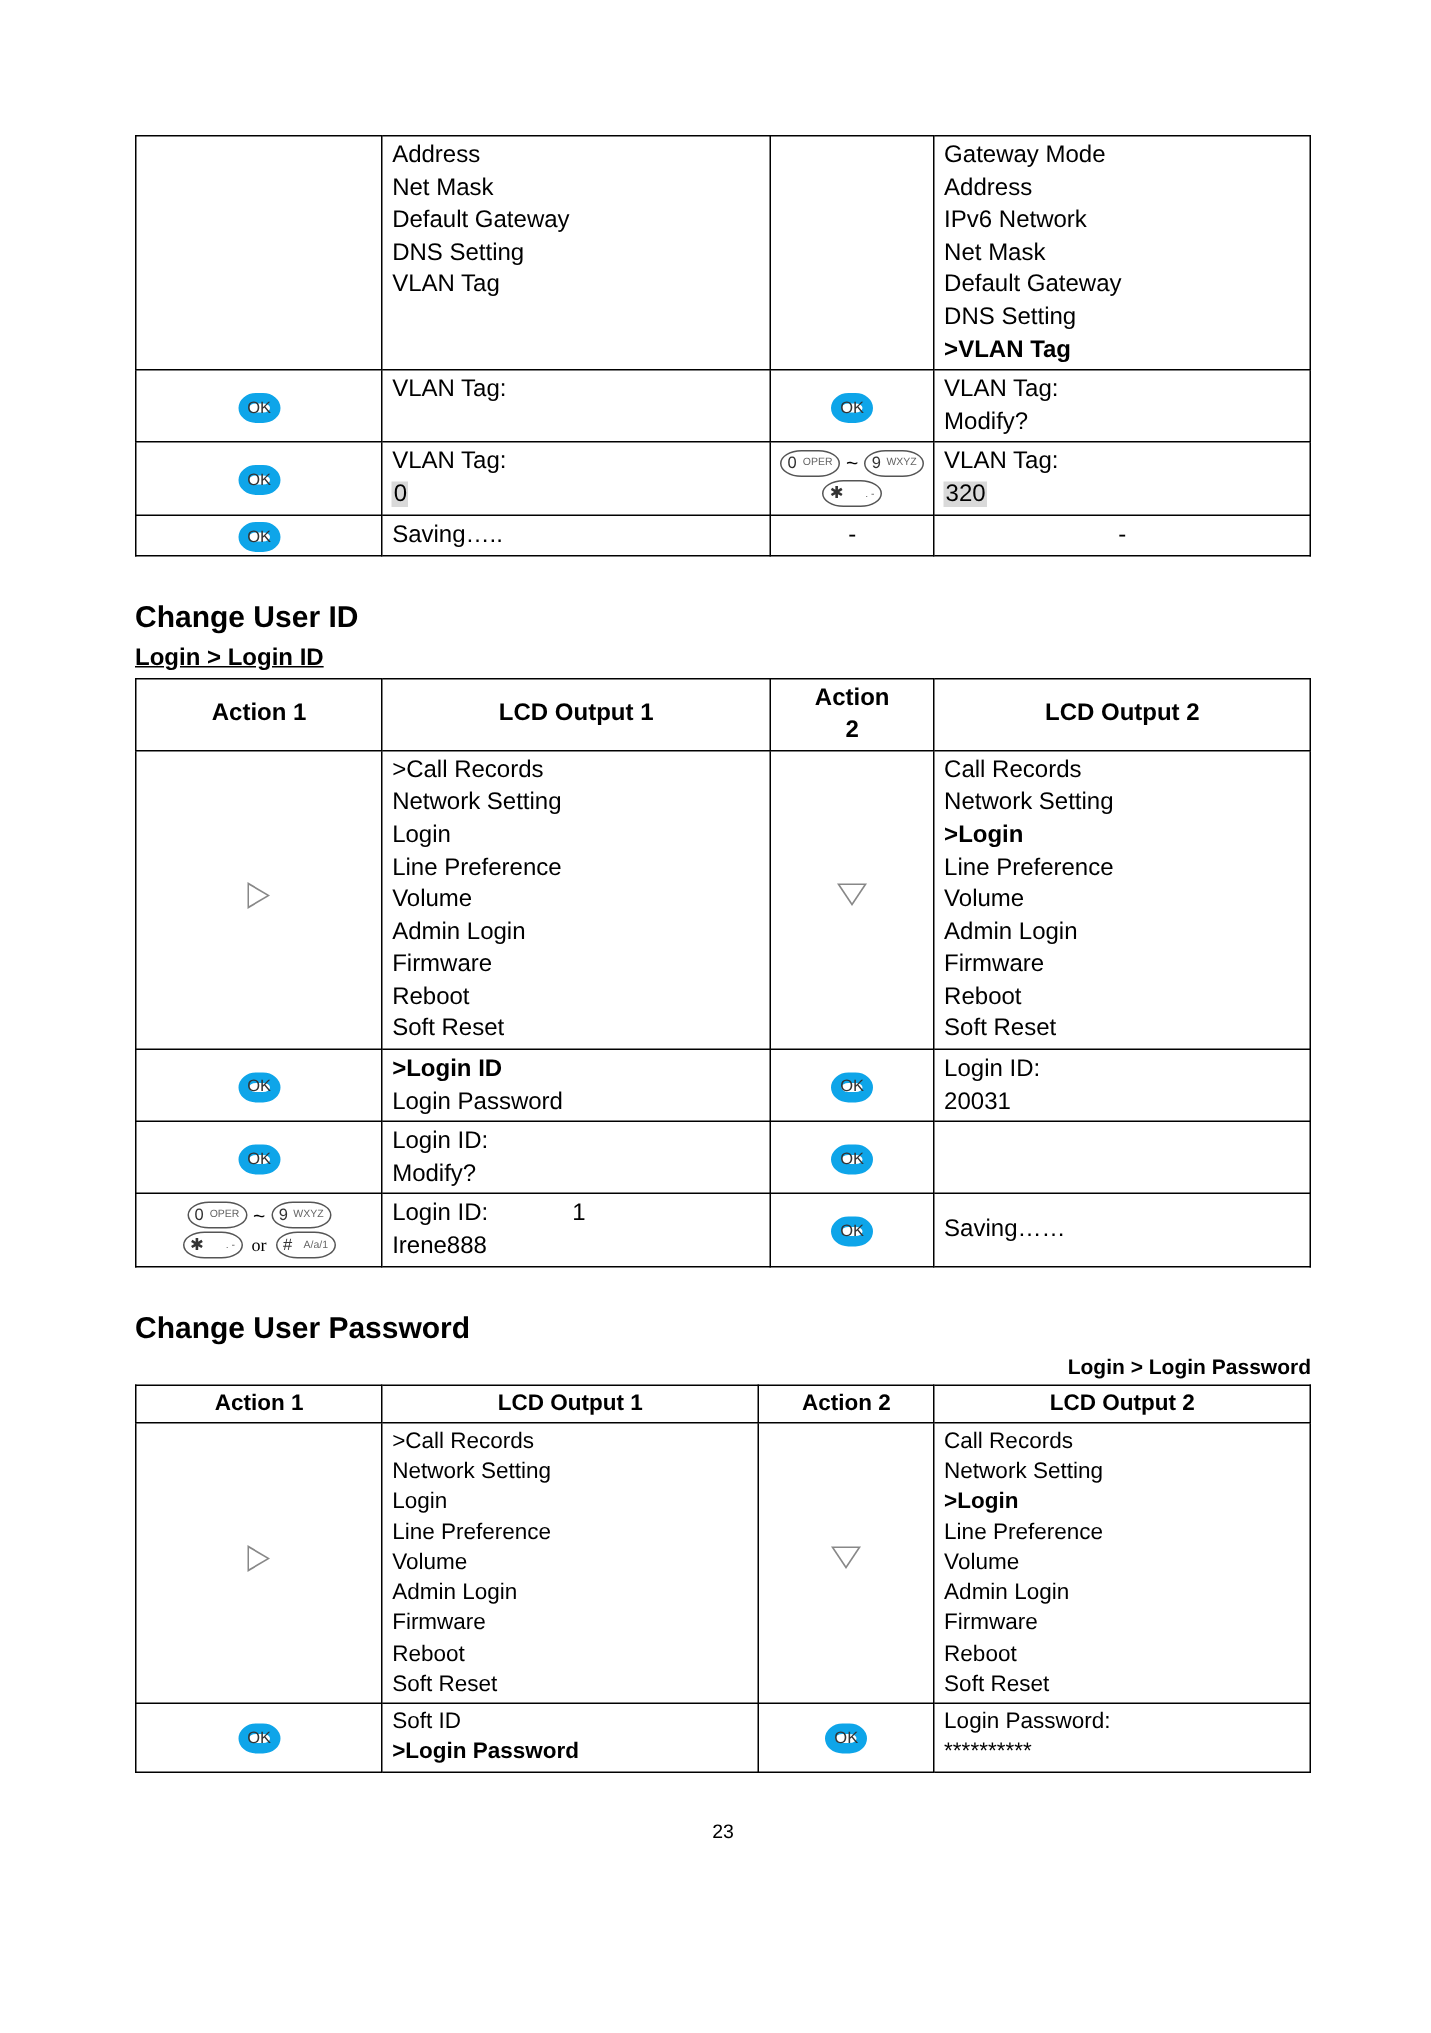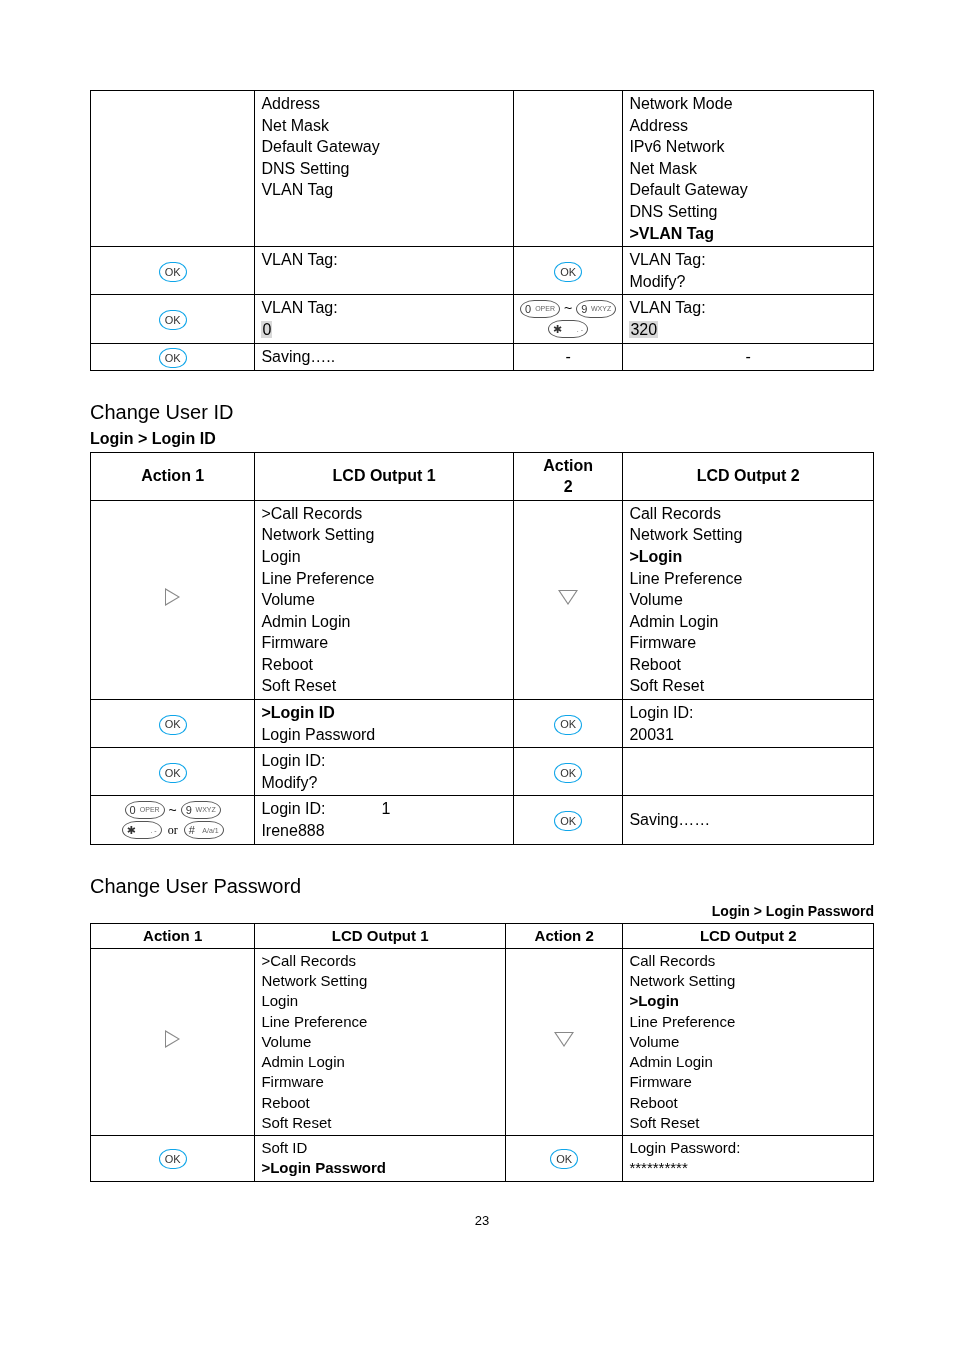--- a/index.html
+++ b/index.html
@@ -29,44 +29,45 @@
       text-align: center;
       vertical-align: middle;
     }
     .col1 { width: 21%; }
     .col2 { width: 33%; }
     .col3 { width: 14%; }
     .col4 { width: 32%; }
     .action-cell { text-align: center; vertical-align: middle; }
     h2 {
       font-size: 20px;
-      font-weight: normal;
+      font-weight: bold;
       margin-top: 28px;
       margin-bottom: 2px;
     }
     .bc {
       font-size: 16px;
       font-weight: bold;
+      text-decoration: underline;
       margin-bottom: 2px;
     }
     .bc2 {
       font-size: 14px;
       font-weight: bold;
       margin-bottom: 2px;
       text-align: right;
     }
     .bold-it { font-weight: bold; }
     .hl { background-color: #d9d9d9; padding: 0 1px; }
     .ok-btn {
       display: inline-flex;
       align-items: center;
       justify-content: center;
       width: 28px;
       height: 20px;
-      border: 1px solid #0ea5e9;
+      border: 7px solid #0ea5e9;
       border-radius: 50% / 60%;
       font-size: 11px;
       font-family: Arial, sans-serif;
       color: #333;
       background: #fff;
     }
     .key-pill {
       display: inline-flex;
       align-items: center;
       width: 40px;
@@ -144,21 +145,21 @@
     <td class="action-cell"></td>
     <td>
       <div>Address</div>
       <div>Net Mask</div>
       <div>Default Gateway</div>
       <div>DNS Setting</div>
       <div>VLAN Tag</div>
     </td>
     <td class="action-cell"></td>
     <td>
-      <div>Network Mode</div>
+      <div>Gateway Mode</div>
       <div>Address</div>
       <div>IPv6 Network</div>
       <div>Net Mask</div>
       <div>Default Gateway</div>
       <div>DNS Setting</div>
       <div class="bold-it">&gt;VLAN Tag</div>
     </td>
   </tr>
   <tr>
     <td class="action-cell"><span class="ok-btn">OK</span></td>

